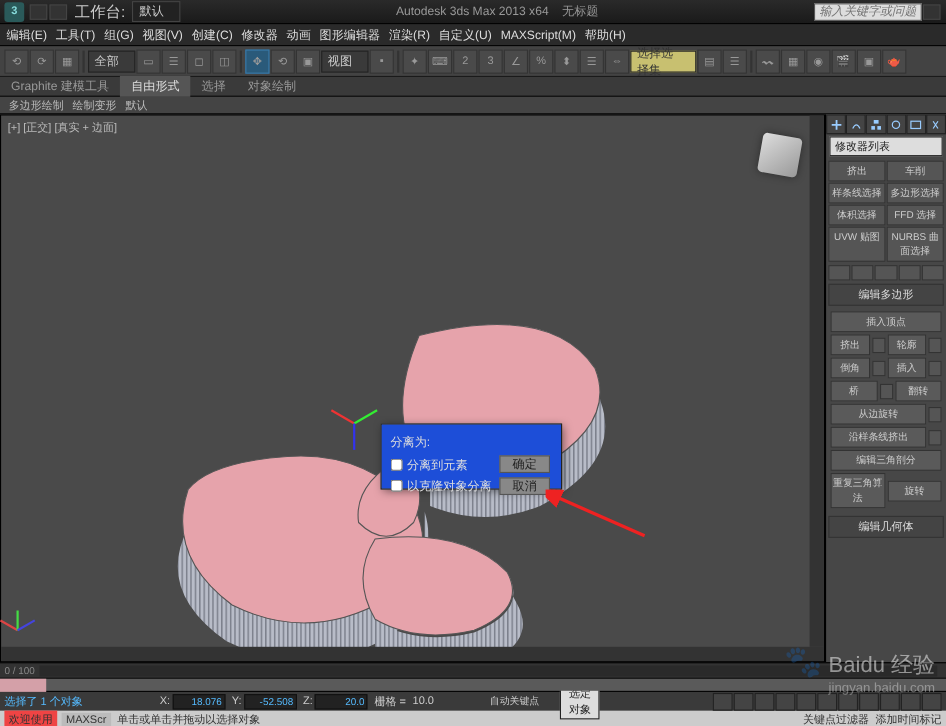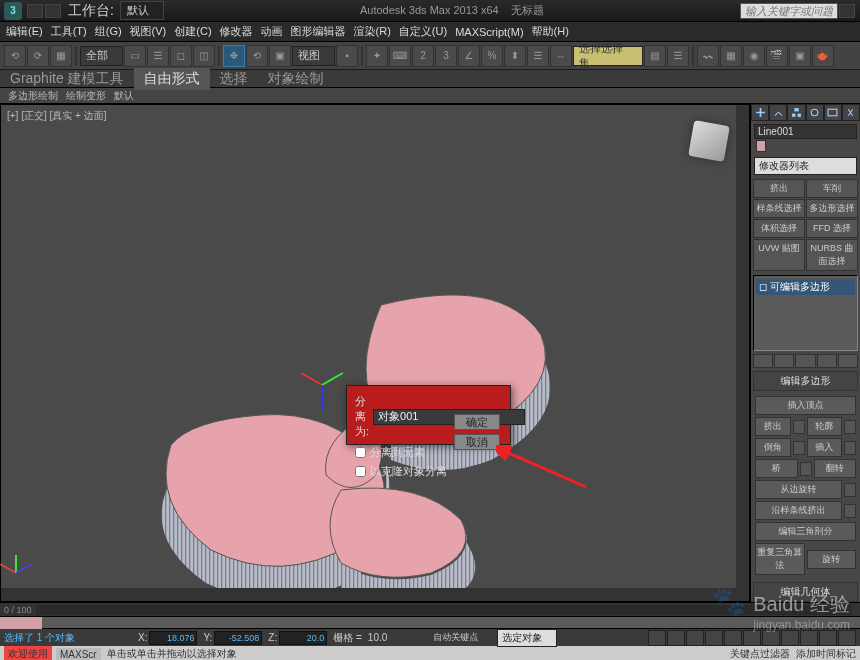--- a/index.html
+++ b/index.html
@@ -20,21 +20,21 @@
 
 
 .toolbar { height: 28px; background: #434343; display: flex; align-items: center; padding: 0 4px; gap: 1px; border-bottom: 1px solid #1a1a1a; }
 .tbtn { width: 22px; height: 22px; background: #4a4a4a; border: 1px solid #333; display:flex;align-items:center;justify-content:center;font-size:10px;color:#999;cursor:pointer; }
 .tbtn.active { background: #2a5a7a; border-color:#3a7aaa; }
 .tsep { width: 2px; height: 20px; background: #333; margin: 0 2px; }
 .tdrop { background:#3a3a3a;border:1px solid #222;padding:2px 14px 2px 5px;font-size:11px;height:20px;display:flex;align-items:center; }
 
 
 .ribbon { height: 18px; background: #3a3a3a; display: flex; align-items: center; border-bottom: 1px solid #000; }
-.ribbon-tab { padding: 2px 10px; font-size: 14px; color: #999; }
+.ribbon-tab { padding: 2px 10px; font-size: 11px; color: #999; }
 .ribbon-tab.active { background: #555; color: #ddd; }
 .ribbon-sub { height: 16px; background:#444; padding:1px 8px; font-size:10px; color:#bbb; display:flex; gap:8px; border-bottom:1px solid #000;}
 
 
 .main { display: flex; height: 498px; }
 .viewport { flex: 1; background: #4a4a4a; position: relative; border: 1px solid #000; }
 .vp-label { position: absolute; top: 4px; left: 6px; font-size: 10px; color: #bbb; }
 .viewcube { position: absolute; top: 14px; right: 18px; width: 44px; height: 44px; }
 .viewcube .cube { width:36px;height:36px;background:linear-gradient(135deg,#ddd,#999);border-radius:4px;transform:rotate(10deg);margin:4px; box-shadow:0 0 8px rgba(0,0,0,.4);}
 
@@ -56,21 +56,21 @@
 .world-axis .y{background:#4d4;transform:rotate(0);}
 .world-axis .z{background:#44d;transform:rotate(60deg);}
 
 .vp-scroll-h { position:absolute; left:0; right:0; bottom:0; height:13px; background:#333; }
 .vp-scroll-v { position:absolute; right:0; top:0; bottom:13px; width:13px; background:#333; }
 
 
 .dialog { position: absolute; left: 345px; top: 280px; width: 165px; background: #6e6e6e; border: 1px solid #222; box-shadow: 2px 2px 8px rgba(0,0,0,.5); z-index: 10; }
 .dialog-title { height: 19px; background: linear-gradient(#6a6a6a,#555); padding: 2px 6px; font-size: 11px; color: #ddd; position: relative; }
 .dialog-close { position: absolute; right: 3px; top: 2px; width: 14px; height: 14px; background: #888; border: 1px solid #555; text-align:center; line-height:11px; font-size:9px; color:#333;}
-.dialog-body { padding: 8px; background: #b91c1c; font-size: 11px; color: #ddd; }
+.dialog-body { padding: 8px; background: #1d4ed8; font-size: 11px; color: #ddd; }
 .dlg-row { display: flex; align-items: center; margin-bottom: 6px; gap:4px;}
 .dlg-row label { width: 40px; }
 .dlg-input { flex:1; background: #3a3a3a; border: 1px solid #222; padding: 2px 4px; color: #eee; font-size:11px; height:16px;}
 .dlg-check { display: flex; align-items: center; gap: 4px; margin: 4px 0; font-size: 11px; }
 .dlg-check input { width: 11px; height: 11px; }
 .dlg-btns { position: absolute; right: 10px; top: 28px; display: flex; flex-direction: column; gap: 4px; }
 .dlg-btn { width: 46px; height: 16px; background: #888; border: 1px solid #555; font-size: 11px; text-align:center; line-height:14px; color: #222; cursor:pointer;}
 .dialog-body-rel { position: relative; height: 58px; }
 .dlg-left { width: 95px; }
 
@@ -177,21 +177,21 @@
   <div class="tsep"></div>
   <div class="tbtn">✦</div>
   <div class="tbtn">⌨</div>
   <div class="tbtn">2</div>
   <div class="tbtn">3</div>
   <div class="tbtn">∠</div>
   <div class="tbtn">%</div>
   <div class="tbtn">⬍</div>
   <div class="tbtn">☰</div>
   <div class="tbtn">⇔</div>
-  <div class="tdrop" style="width:70px;background:#c8c070;color:#333;">选择选择集</div>
+  <div class="tdrop" style="width:60px;background:#c8c070;color:#333;">选择选择集</div>
   <div class="tbtn">▤</div>
   <div class="tbtn">☰</div>
   <div class="tsep"></div>
   <div class="tbtn">〰</div>
   <div class="tbtn">▦</div>
   <div class="tbtn">◉</div>
   <div class="tbtn">🎬</div>
   <div class="tbtn">▣</div>
   <div class="tbtn">🫖</div>
 </div>
@@ -254,21 +254,20 @@
       <div class="x"></div>
         <div class="y"></div>
         <div class="z"></div>
     </div>
 
     <div class="dialog">
       <div class="dialog-body dialog-body-rel">
         <div class="dlg-left">
           <div class="dlg-row">
             <label>分离为:</label>
-            <input class="dlg-input" value="对象001" style="">
           </div>
           <label class="dlg-check">
             <input type="checkbox" style=""> 
               <span>分离到元素</span>
           </label>
           <label class="dlg-check">
             <input type="checkbox" style=""> 
               <span>以克隆对象分离</span>
           </label>
         </div>
@@ -320,35 +319,31 @@
           <svg viewBox="0 0 10 10">
             <rect x="1" y="2" width="8" height="6" stroke="#9cf" fill="none"></rect>
           </svg>
         </div>
       <div class="ct">
           <svg viewBox="0 0 10 10">
             <path d="M3 2l4 6M7 2l-4 6" stroke="#9cf"></path>
           </svg>
         </div>
     </div>
-    <div class="cmd-name"><input value="Line001" style=""><span style="display:inline-block;width:10px;height:12px;background:#d4a0a8;border:1px solid #333;vertical-align:middle;margin-left:2px;"></span></div>
     <div class="cmd-drop">修改器列表</div>
     <div class="cmd-grid">
       <div class="cg">挤出</div>
       <div class="cg">车削</div>
       <div class="cg">样条线选择</div>
       <div class="cg">多边形选择</div>
       <div class="cg">体积选择</div>
       <div class="cg">FFD 选择</div>
       <div class="cg">UVW 贴图</div>
       <div class="cg">NURBS 曲面选择</div>
     </div>
-    <div class="stack-box">
-      <div class="stack-item sel">◻ <span>可编辑多边形</span></div>
-    </div>
     <div class="stack-btns">
       <div></div>
       <div></div>
       <div></div>
       <div></div>
       <div></div>
     </div>
 
     <div class="rollout-head">编辑多边形</div>
     <div class="rollout-body">
@@ -404,21 +399,21 @@
 <div class="status">
   <span class="stxt">选择了 1 个对象</span>
   <span style="flex:.3"></span>
   <div class="coord">X:<input value="18.076" style=""></div>
   <div class="coord">Y:<input value="-52.508" style=""></div>
   <div class="coord">Z:<input value="20.0" style=""></div>
   <span>栅格 =</span>
     <span>10.0</span>
   <span style="flex:.2"></span>
   <div class="rb-btn" style="width:58px;font-size:9px;">自动关键点</div>
-  <div class="cmd-drop" style="width:60px;margin:0;">选定对象</div>
+  <div class="cmd-drop" style="width:36px;margin:0;text-align:center;">选定对象</div>
   <div class="status-btns">
     <div class="sb"></div>
     <div class="sb"></div>
     <div class="sb"></div>
     <div class="sb"></div>
     <div class="sb"></div>
     <div class="sb"></div>
     <div class="sb"></div>
     <div class="sb"></div>
     <div class="sb"></div>

